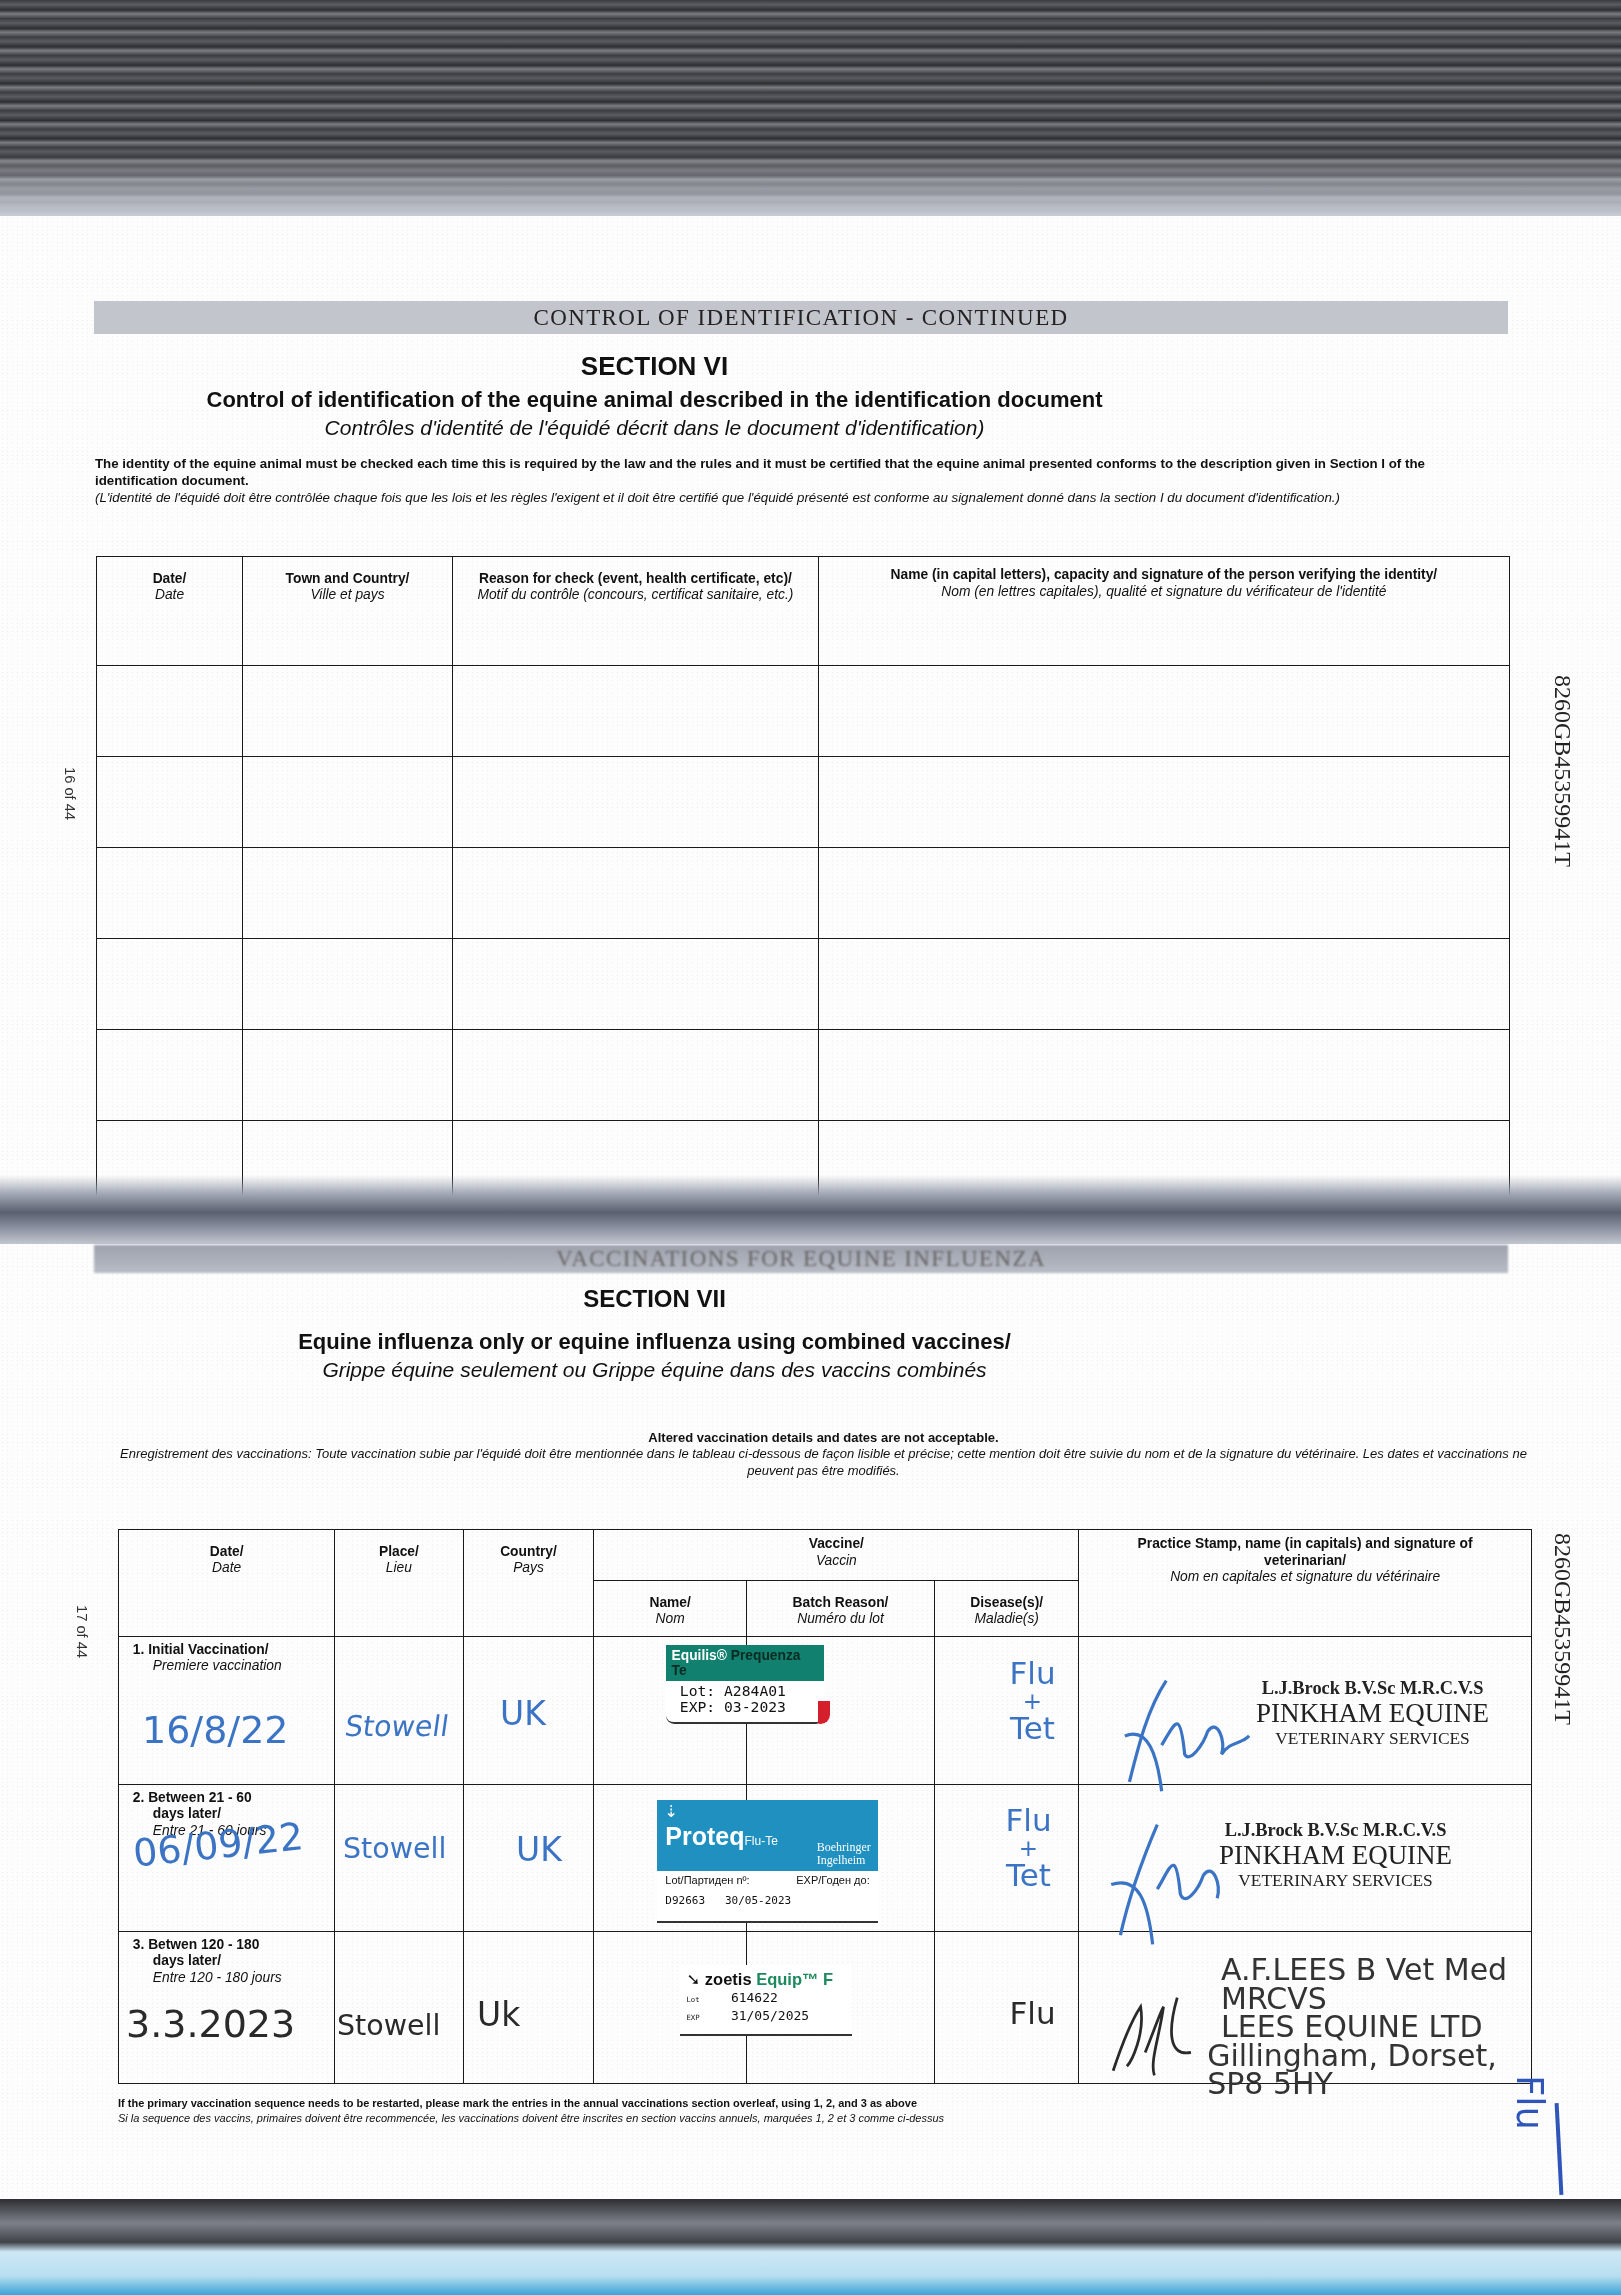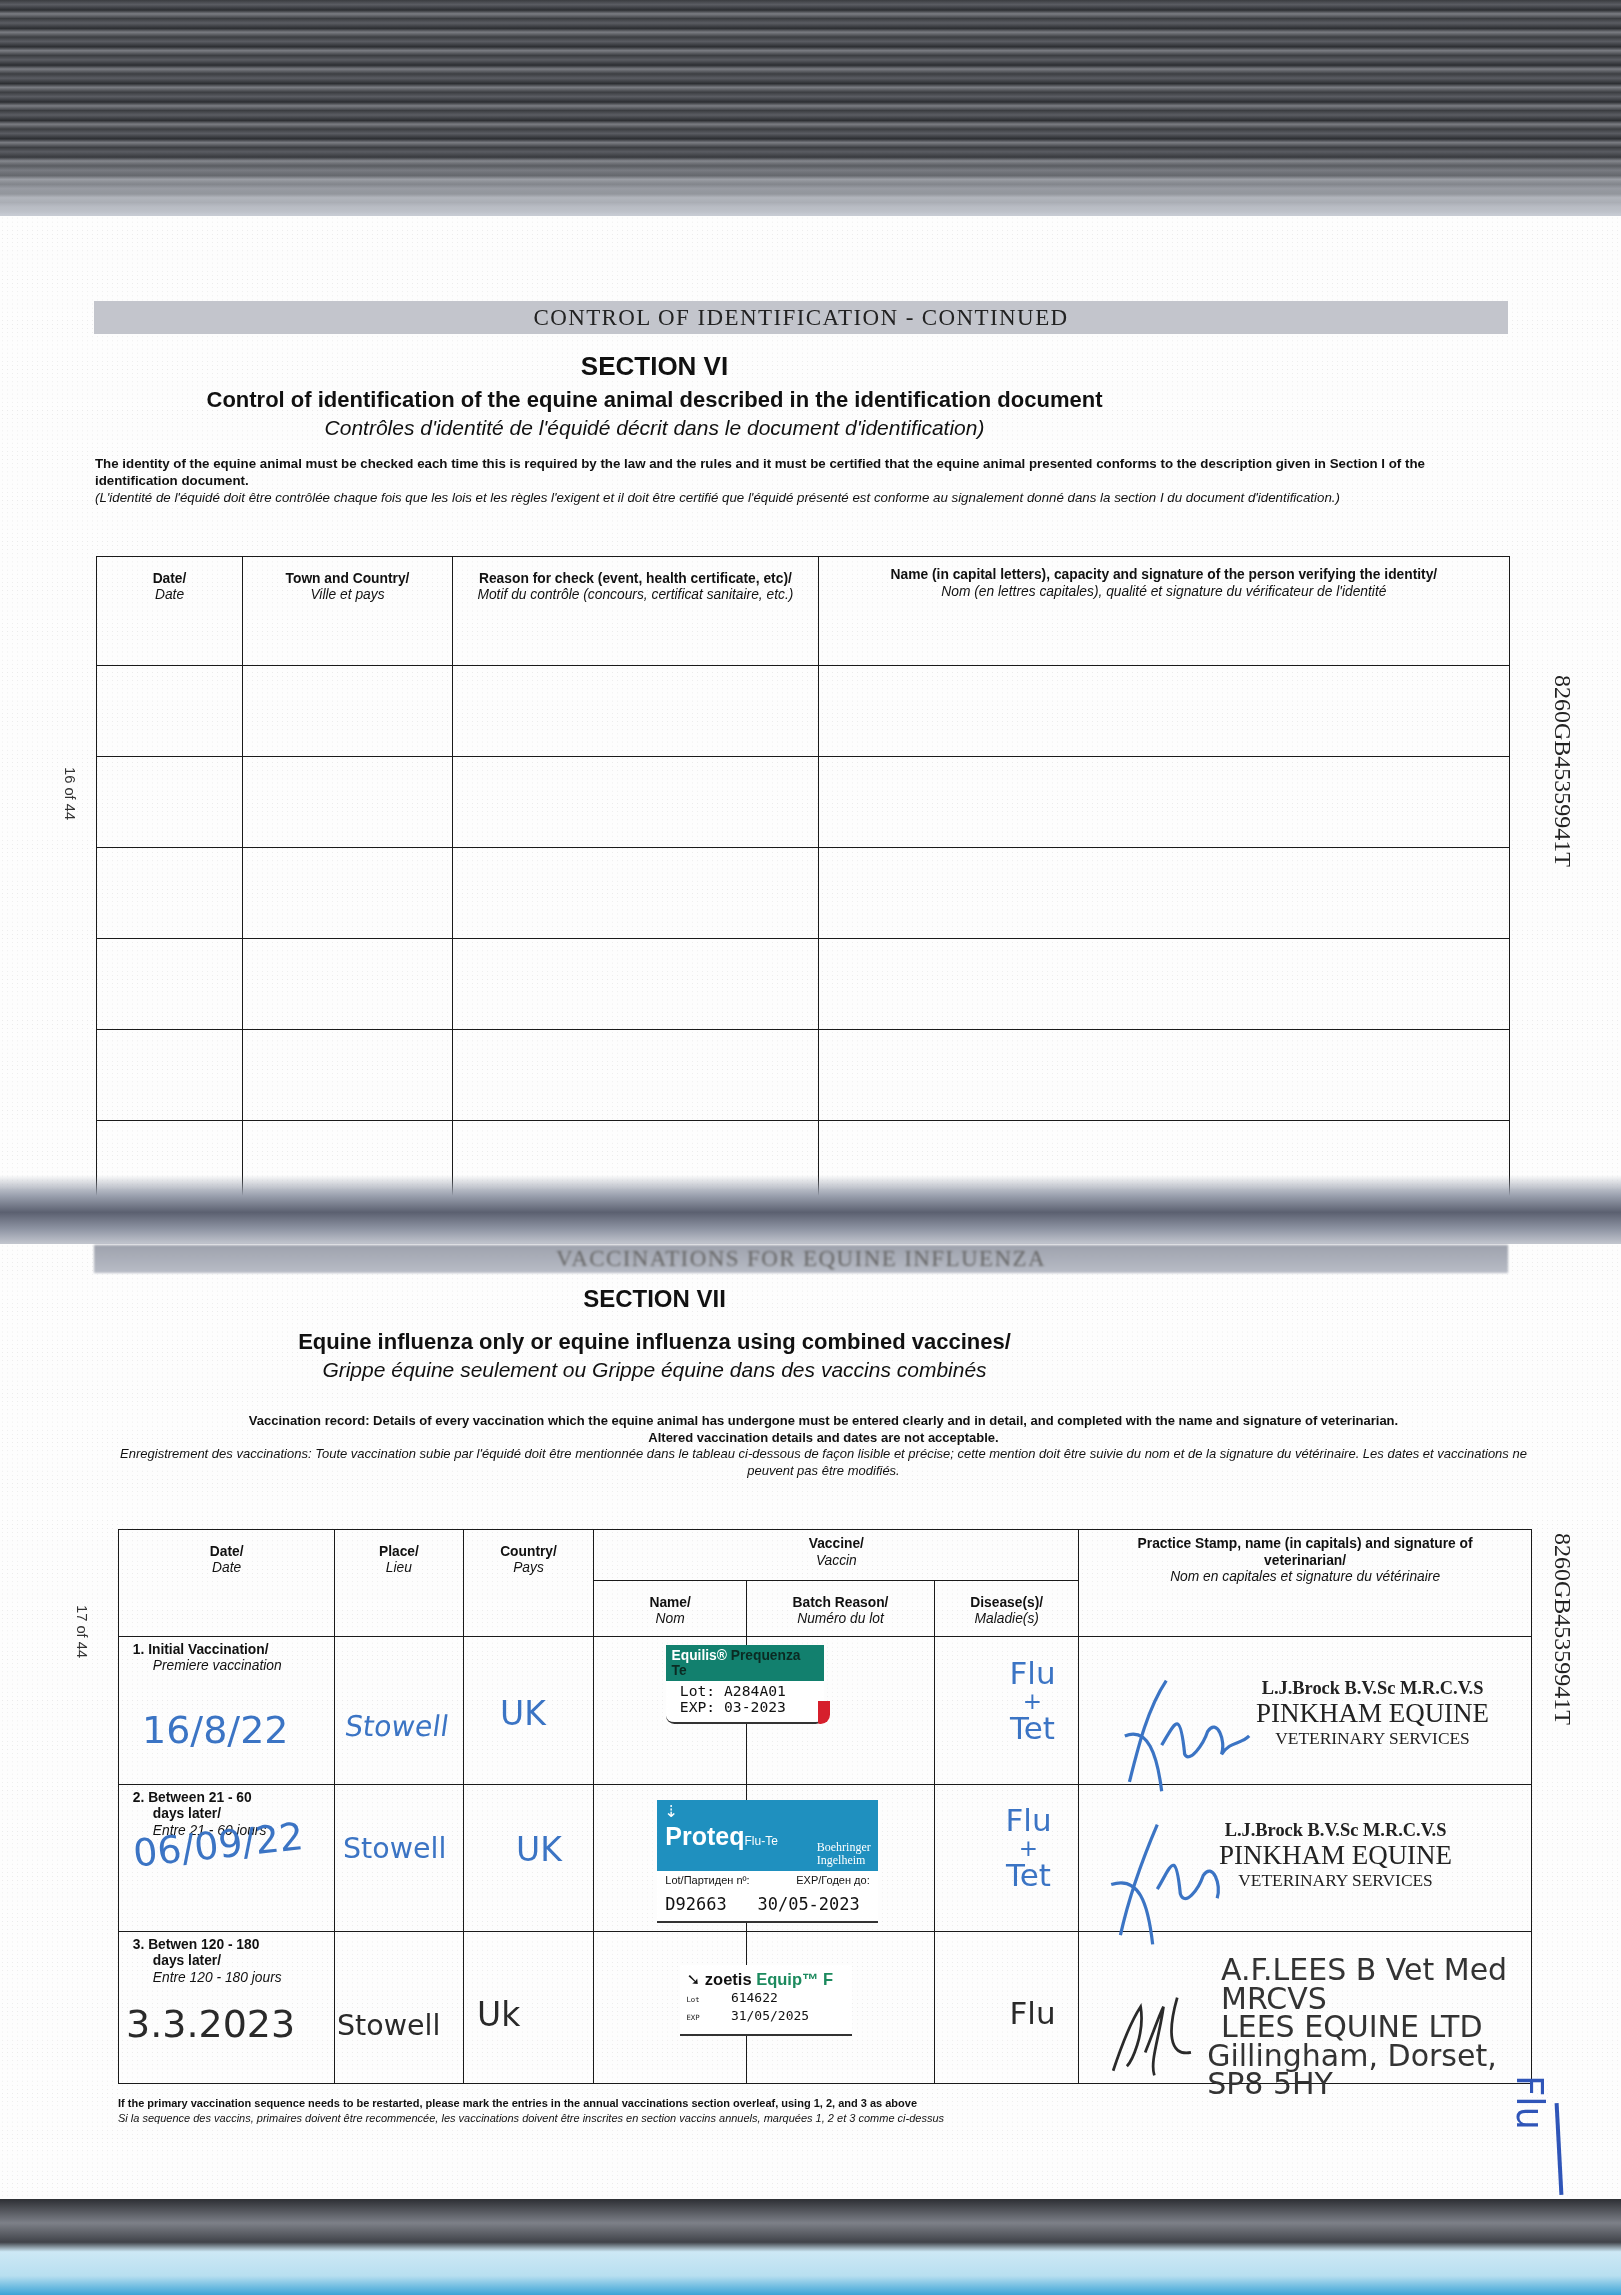--- a/index.html
+++ b/index.html
@@ -127,21 +127,21 @@
 
 <div class="page page-bottom"></div>
 
 <div class="banner blurred" style="top:1245px;height:27.5px;">VACCINATIONS FOR EQUINE INFLUENZA</div>
 
 <div class="center sec-title" style="top:1285px;font-size:24px;">SECTION VII</div>
 <div class="center subtitle-en" style="top:1329px;">Equine influenza only or equine influenza using combined vaccines/</div>
 <div class="center subtitle-fr" style="top:1358px;">Grippe équine seulement ou Grippe équine dans des vaccins combinés</div>
 
 <div class="para" style="left:119px;top:1413px;width:1409px;text-align:center;font-size:13px;line-height:16.5px;">
-  <b>Vaccination record: Details of every vaccination which the equine animal has undergone must be entered clearly and in detail, and completed with the name and signature of veterinarian.</b><br>
+  <br>
   <b>Altered vaccination details and dates are not acceptable.</b><br>
   <i>Enregistrement des vaccinations: Toute vaccination subie par l'équidé doit être mentionnée dans le tableau ci-dessous de façon lisible et précise; cette mention doit être suivie du nom et de la signature du vétérinaire. Les dates et vaccinations ne peuvent pas être modifiés.</i>
 </div>
 
 <div class="page-num" style="left:90px;top:1605px;">17 of 44</div>
 <div class="side-id" style="left:1576px;top:1533px;">8260GB45359941T</div>
 
 <table style="left:118px;top:1529px;width:1414px;">
   <tbody>
       <tr style="height:51px;">
@@ -245,21 +245,21 @@
       <span>Proteq</span><span style="font-weight:normal;font-size:12px;">Flu-Te</span>
     </div>
     <div style="position:absolute;right:7.3px;top:41px;font-family:'Liberation Serif',serif;font-size:12px;line-height:13px;text-align:left;">
       <span>Boehringer</span><br><span>Ingelheim</span>
     </div>
   </div>
   <div style="display:flex;justify-content:space-between;padding:2.8px 8.3px 0;font-size:11px;">
     <span>Lot/Партиден nº:</span>
     <span>EXP/Годен до:</span>
   </div>
-  <div style="font-family:'DejaVu Sans Mono',monospace;font-size:17px;padding:8.3px 8.3px 0;">
+  <div style="font-family:'DejaVu Sans Mono',monospace;font-size:11px;padding:8.3px 8.3px 0;">
     <span>D92663</span>&nbsp;&nbsp;&nbsp;<span>30/05-2023</span>
   </div>
 </div>
 
 <div class="signature" style="left:1102px;top:1797px;">
   <svg width="152" height="152" viewBox="0 0 330 330">
       <path d="M40 300 C60 210 90 130 120 60 M20 190 C80 170 100 230 110 320 M120 200 C150 150 160 110 170 210 C180 240 210 200 220 170 C240 140 260 190 250 220" stroke="#3b74c4" stroke-width="7" fill="none"></path>
     </svg>
 </div>
 <div class="stamp" style="left:1198px;top:1820px;width:275px;">

